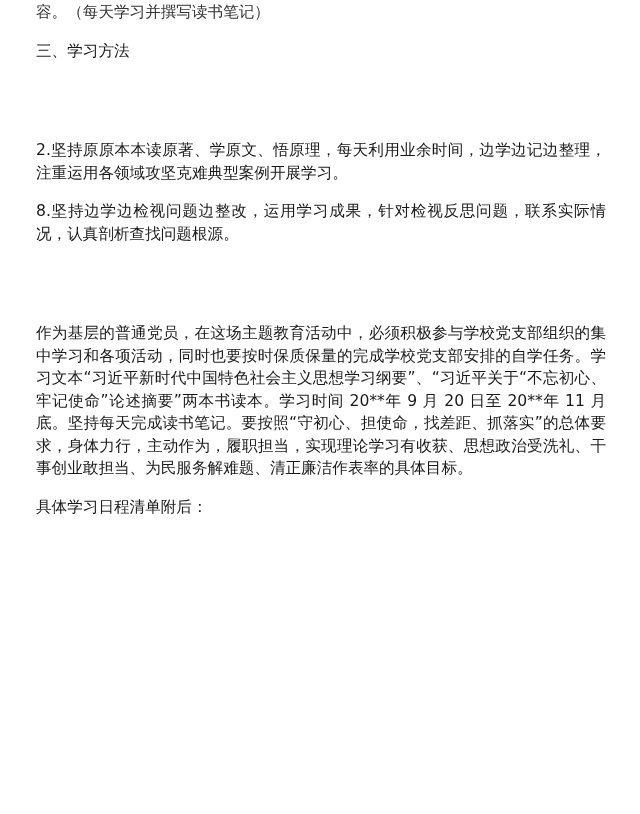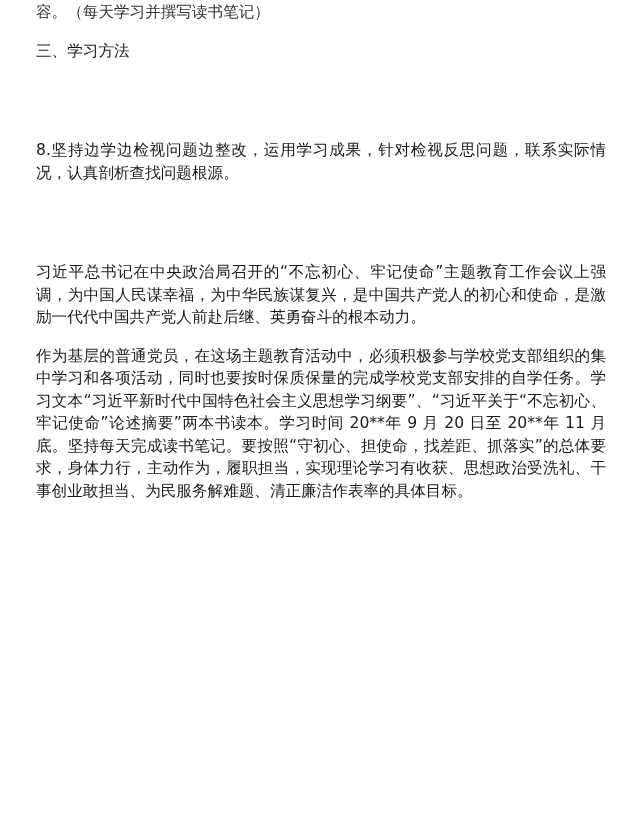--- a/index.html
+++ b/index.html
@@ -38,21 +38,22 @@
 </head>
 <body>
 
 <div class="doc">
   <p class="cut-line">容。（每天学习并撰写读书笔记）</p>
 
   <p>三、学习方法</p>
 
   <div class="gap-1"></div>
 
+  <p>2.坚持原原本本读原著、学原文、悟原理，每天利用业余时间，边学边记边整理，注重运用各领域攻坚克难典型案例开展学习。</p>
   <p>8.坚持边学边检视问题边整改，运用学习成果，针对检视反思问题，联系实际情况，认真剖析查找问题根源。</p>
 
 
 
   <div class="gap-2"></div>
 
-  <p>习近平总书记在中央政治局召开的“不忘初心、牢记使命”主题教育工作会议上强调，为中国人民谋幸福，为中华民族谋复兴，是中国共产党人的初心和使命，是激励一代代中国共产党人前赴后继、英勇奋斗的根本动力。</p>
   <p>作为基层的普通党员，在这场主题教育活动中，必须积极参与学校党支部组织的集中学习和各项活动，同时也要按时保质保量的完成学校党支部安排的自学任务。学习文本“习近平新时代中国特色社会主义思想学习纲要”、“习近平关于“不忘初心、牢记使命”论述摘要”两本书读本。学习时间 20**年 9 月 20 日至 20**年 11 月底。坚持每天完成读书笔记。要按照“守初心、担使命，找差距、抓落实”的总体要求，身体力行，主动作为，履职担当，实现理论学习有收获、思想政治受洗礼、干事创业敢担当、为民服务解难题、清正廉洁作表率的具体目标。</p>
+  <p>具体学习日程清单附后：</p>
 </div>
 
 </body></html>

